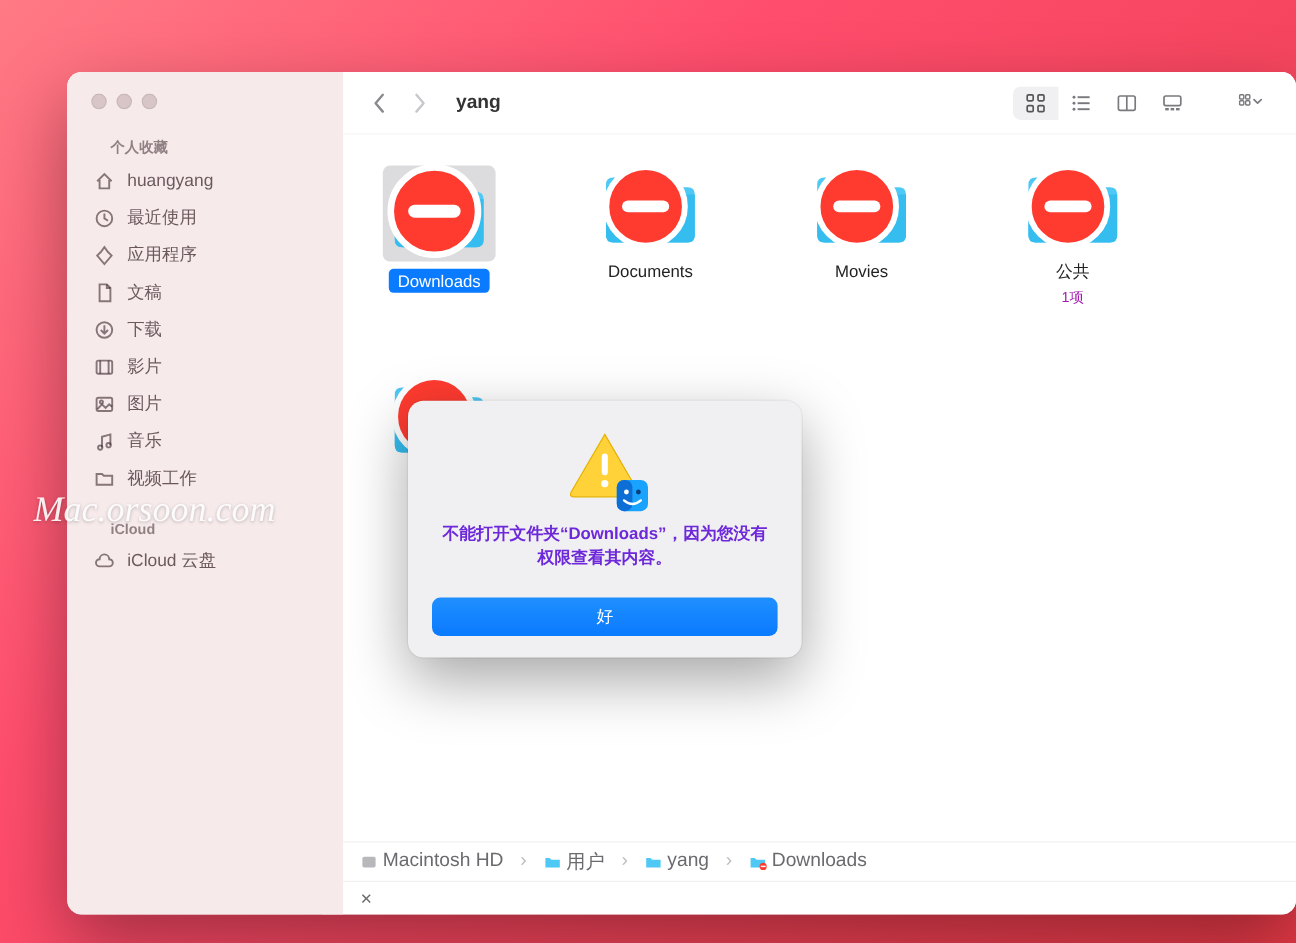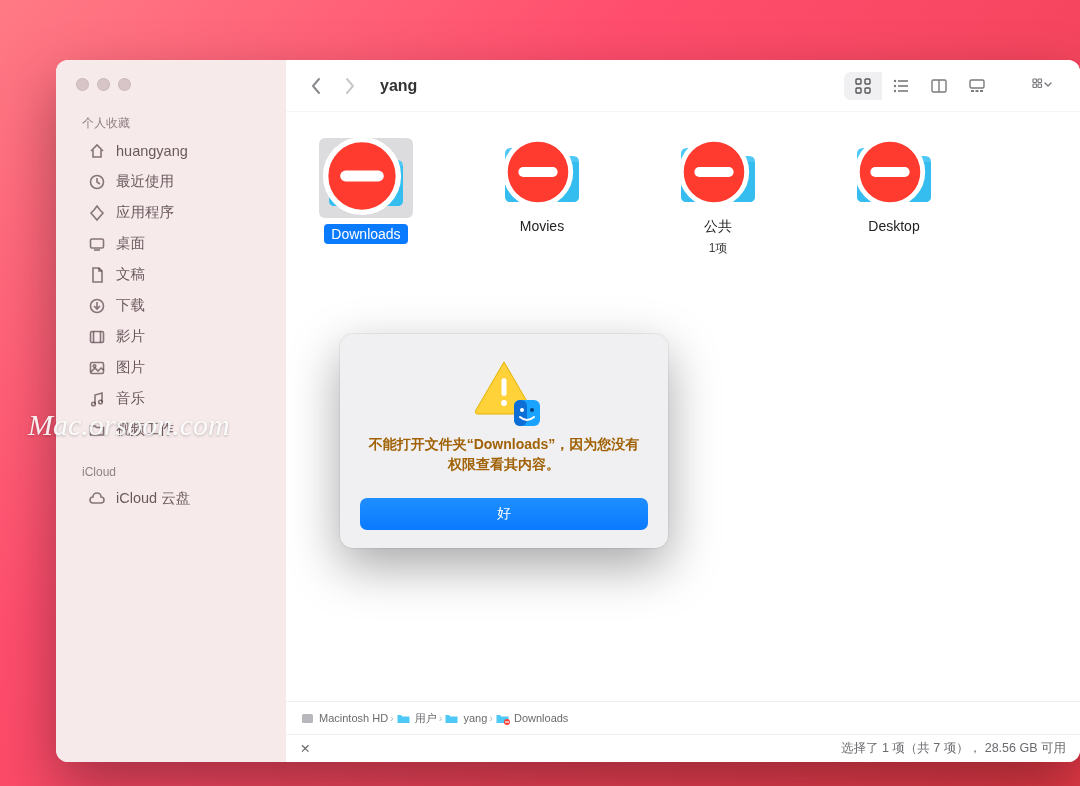--- a/index.html
+++ b/index.html
@@ -1,52 +1,52 @@
 <!DOCTYPE html>
 <html><head>
 <meta charset="utf-8">
 <style>
 * { margin: 0; padding: 0; box-sizing: border-box; font-family: -apple-system, "SF Pro Text", "Helvetica Neue", Arial, sans-serif; }
 body { width: 1080px; height: 786px; background: linear-gradient(135deg, #ff7a85 0%, #ff4d6d 35%, #e63946 100%); position: relative; overflow: hidden; }
 .window { position: absolute; left: 56px; top: 60px; width: 1024px; height: 702px; background: #fff; border-radius: 12px; box-shadow: 0 25px 60px rgba(0,0,0,0.35); display: flex; overflow: hidden; }
 .sidebar { width: 230px; background: rgba(245, 230, 232, 0.85); backdrop-filter: blur(20px); padding: 18px 0 0 0; display: flex; flex-direction: column; }
 .traffic { display: flex; gap: 8px; padding: 0 20px 18px 20px; }
 .traffic span { width: 13px; height: 13px; border-radius: 50%; background: #d8c5c8; border: 1px solid rgba(0,0,0,0.07); }
-.sb-section { font-size: 12px; color: rgba(60,40,45,0.55); font-weight: 400; padding: 6px 22px 4px 26px; }
-.sb-item { display: flex; align-items: center; gap: 10px; padding: 6px 32px; font-size: 14.5px; color: rgba(60,40,45,0.75); cursor: default; }
+.sb-section { font-size: 12px; color: rgba(60,40,45,0.55); font-weight: 700; padding: 6px 22px 4px 36px; }
+.sb-item { display: flex; align-items: center; gap: 10px; padding: 6px 22px; font-size: 14.5px; color: rgba(60,40,45,0.75); cursor: default; }
 .sb-item svg { width: 18px; height: 18px; flex-shrink: 0; }
 .sb-item .ic { stroke: rgba(60,40,45,0.6); fill: none; stroke-width: 1.6; }
 .main { flex: 1; display: flex; flex-direction: column; background: #fff; justify-content: flex-end; }
 .toolbar { height: 52px; display: flex; align-items: center; padding: 0 18px; gap: 10px; border-bottom: 1px solid rgba(0,0,0,0.04); }
 .nav-btn { width: 24px; height: 28px; display: flex; align-items: center; justify-content: center; color: #8a8a8e; cursor: default; }
 .nav-btn svg { width: 12px; height: 18px; }
 .title { font-size: 16px; font-weight: 600; color: #333; margin-left: 8px; }
 .spacer { flex: 1; }
 .view-group { display: flex; background: #fff; border-radius: 7px; overflow: hidden; }
 .view-btn { width: 38px; height: 28px; display: flex; align-items: center; justify-content: center; color: #7a7a7e; cursor: default; }
 .view-btn.active { background: #f0f0f2; color: #444; }
 .tb-btn { width: 38px; height: 28px; display: flex; align-items: center; justify-content: center; color: #7a7a7e; cursor: default; margin-left: 18px; }
 .content { flex: 1; padding: 26px 20px; display: flex; gap: 56px; flex-wrap: wrap; align-content: flex-start; overflow: auto; }
 .file { width: 120px; display: flex; flex-direction: column; align-items: center; text-align: center; cursor: default; }
 .folder-ic { width: 86px; height: 72px; position: relative; }
 .folder-ic svg { width: 100%; height: 100%; }
 .deny { position: absolute; right: 4px; bottom: 2px; width: 22px; height: 22px; }
 .file .lbl { font-size: 14px; color: #222; margin-top: 6px; padding: 2px 7px; border-radius: 4px; white-space: nowrap; }
 .file.selected .folder-ic { background: #dcdcde; border-radius: 6px; padding: 4px; width: 94px; height: 80px; }
 .file.selected .lbl { background: #0a7aff; color: #fff; }
-.file .sub { font-size: 12px; color: #404040; margin-top: 2px; }
-.pathbar { height: 30px; display: flex; align-items: center; padding: 16px 14px; gap: 2px; font-size: 11px; color: #6b6b6f; border-top: 1px solid rgba(0,0,0,0.06); }
+.file .sub { font-size: 12px; color: #a21caf; margin-top: 2px; }
+.pathbar { height: 30px; display: flex; align-items: center; padding: 16px 14px; gap: 14px; font-size: 16px; color: #6b6b6f; border-top: 1px solid rgba(0,0,0,0.06); }
 .pathbar .sep { color: #bbb; }
 .pathbar svg { width: 15px; height: 15px; }
 .status { height: 28px; display: flex; align-items: center; padding: 0 14px; font-size: 12.5px; color: #6b6b6f; border-top: 1px solid rgba(0,0,0,0.06); }
 .status .x { font-weight: 400; margin-right: auto; }
 .dialog-shade { position: absolute; inset: 0; display: flex; align-items: center; justify-content: center; pointer-events: none; }
 .dialog { width: 328px; background: #f0f0f2; border-radius: 13px; box-shadow: 0 18px 50px rgba(0,0,0,0.35), 0 0 0 1px rgba(0,0,0,0.06); padding: 22px 20px 18px 20px; text-align: center; pointer-events: auto; position: relative; top: 48px; left: -36px; }
 .dialog-icon { width: 68px; height: 68px; margin: 0 auto 10px auto; position: relative; }
-.dialog-msg { font-size: 14px; font-weight: 600; color: #a16207; line-height: 1.45; margin-bottom: 24px; padding: 0 6px; }
+.dialog-msg { font-size: 14px; font-weight: 600; color: #6d28d9; line-height: 1.45; margin-bottom: 24px; padding: 0 6px; }
 .dialog-btn { width: 100%; height: 32px; border: none; border-radius: 7px; background: linear-gradient(#1f8fff, #0a7aff); color: #fff; font-size: 14px; font-weight: 500; cursor: default; }
 .watermark { position: absolute; left: 28px; top: 376px; font-family: Georgia, serif; font-style: italic; font-size: 30px; color: rgba(255,255,255,0.9); text-shadow: 0 1px 3px rgba(0,0,0,0.25); pointer-events: none; margin-top: 32px; }
 </style>
 </head>
 <body>
 
 <div class="window">
   <div class="sidebar">
     <div class="traffic">
       <span></span>
@@ -66,27 +66,20 @@
             <circle class="ic" cx="9" cy="9" r="6.5"></circle>
             <path class="ic" d="M9 5 V9 L12 11"></path>
           </svg>
           <span>最近使用</span>
         </div>
         <div class="sb-item">
           <svg viewBox="0 0 18 18">
             <path class="ic" d="M9 2 L12 6 L15 9 L9 16 L3 9 L6 6 Z"></path>
           </svg>
           <span>应用程序</span>
-        </div>
-        <div class="sb-item">
-          <svg viewBox="0 0 18 18">
-            <rect class="ic" x="2.5" y="4" width="13" height="9" rx="1.5"></rect>
-            <path class="ic" d="M6 15 H12"></path>
-          </svg>
-          <span>桌面</span>
         </div>
         <div class="sb-item">
           <svg viewBox="0 0 18 18">
             <path class="ic" d="M5 2 H11 L14 5 V16 H5 Z"></path>
             <path class="ic" d="M11 2 V5 H14"></path>
           </svg>
           <span>文稿</span>
         </div>
         <div class="sb-item">
           <svg viewBox="0 0 18 18">
@@ -207,20 +200,30 @@
           <div class="lbl">Downloads</div>
         </div>
         <div class="file">
           <div class="folder-ic"><svg viewBox="0 0 86 72">
               <path d="M6 16 Q6 10 12 10 H32 L40 18 H74 Q80 18 80 24 V58 Q80 64 74 64 H12 Q6 64 6 58 Z" fill="#4ec8f4"></path>
               <path d="M6 24 H80 V58 Q80 64 74 64 H12 Q6 64 6 58 Z" fill="#35bdf0"></path>
             </svg><svg class="deny" viewBox="0 0 22 22">
               <circle cx="11" cy="11" r="10" fill="#ff3b30" stroke="#fff" stroke-width="1.5"></circle>
               <rect x="5" y="9.5" width="12" height="3" rx="1.5" fill="#fff"></rect>
             </svg></div>
+          <div class="lbl">Documents</div>
+        </div>
+        <div class="file">
+          <div class="folder-ic"><svg viewBox="0 0 86 72">
+              <path d="M6 16 Q6 10 12 10 H32 L40 18 H74 Q80 18 80 24 V58 Q80 64 74 64 H12 Q6 64 6 58 Z" fill="#4ec8f4"></path>
+              <path d="M6 24 H80 V58 Q80 64 74 64 H12 Q6 64 6 58 Z" fill="#35bdf0"></path>
+            </svg><svg class="deny" viewBox="0 0 22 22">
+              <circle cx="11" cy="11" r="10" fill="#ff3b30" stroke="#fff" stroke-width="1.5"></circle>
+              <rect x="5" y="9.5" width="12" height="3" rx="1.5" fill="#fff"></rect>
+            </svg></div>
           <div class="lbl">Movies</div>
         </div>
         <div class="file">
           <div class="folder-ic"><svg viewBox="0 0 86 72">
               <path d="M6 16 Q6 10 12 10 H32 L40 18 H74 Q80 18 80 24 V58 Q80 64 74 64 H12 Q6 64 6 58 Z" fill="#4ec8f4"></path>
               <path d="M6 24 H80 V58 Q80 64 74 64 H12 Q6 64 6 58 Z" fill="#35bdf0"></path>
             </svg><svg class="deny" viewBox="0 0 22 22">
               <circle cx="11" cy="11" r="10" fill="#ff3b30" stroke="#fff" stroke-width="1.5"></circle>
               <rect x="5" y="9.5" width="12" height="3" rx="1.5" fill="#fff"></rect>
             </svg></div>
@@ -254,21 +257,20 @@
         <span class="sep">›</span>
         <span style="display:flex;align-items:center;gap:4px"><svg viewBox="0 0 15 15">
             <path d="M1.5 4 H5 L6.5 5.5 H13.5 V12 H1.5 Z" fill="#4ec8f4"></path>
             <circle cx="12" cy="11" r="3" fill="#ff3b30"></circle>
             <rect x="10" y="10.4" width="4" height="1.2" fill="#fff"></rect>
           </svg>Downloads</span>
       </div>
 
     <div class="status">
       <span class="x">✕</span>
-      <span>选择了 1 项（共 7 项），  28.56 GB 可用</span>
     </div>
   </div>
 </div>
 
 <div class="dialog-shade">
   <div class="dialog">
     <div class="dialog-icon">
       <svg viewBox="0 0 68 68">
         <path d="M34 6 L62 54 Q64 58 60 58 L8 58 Q4 58 6 54 Z" fill="#ffd23a" stroke="#e5b100" stroke-width="1"></path>
         <rect x="31.5" y="22" width="5" height="18" rx="2.5" fill="#fff"></rect>

